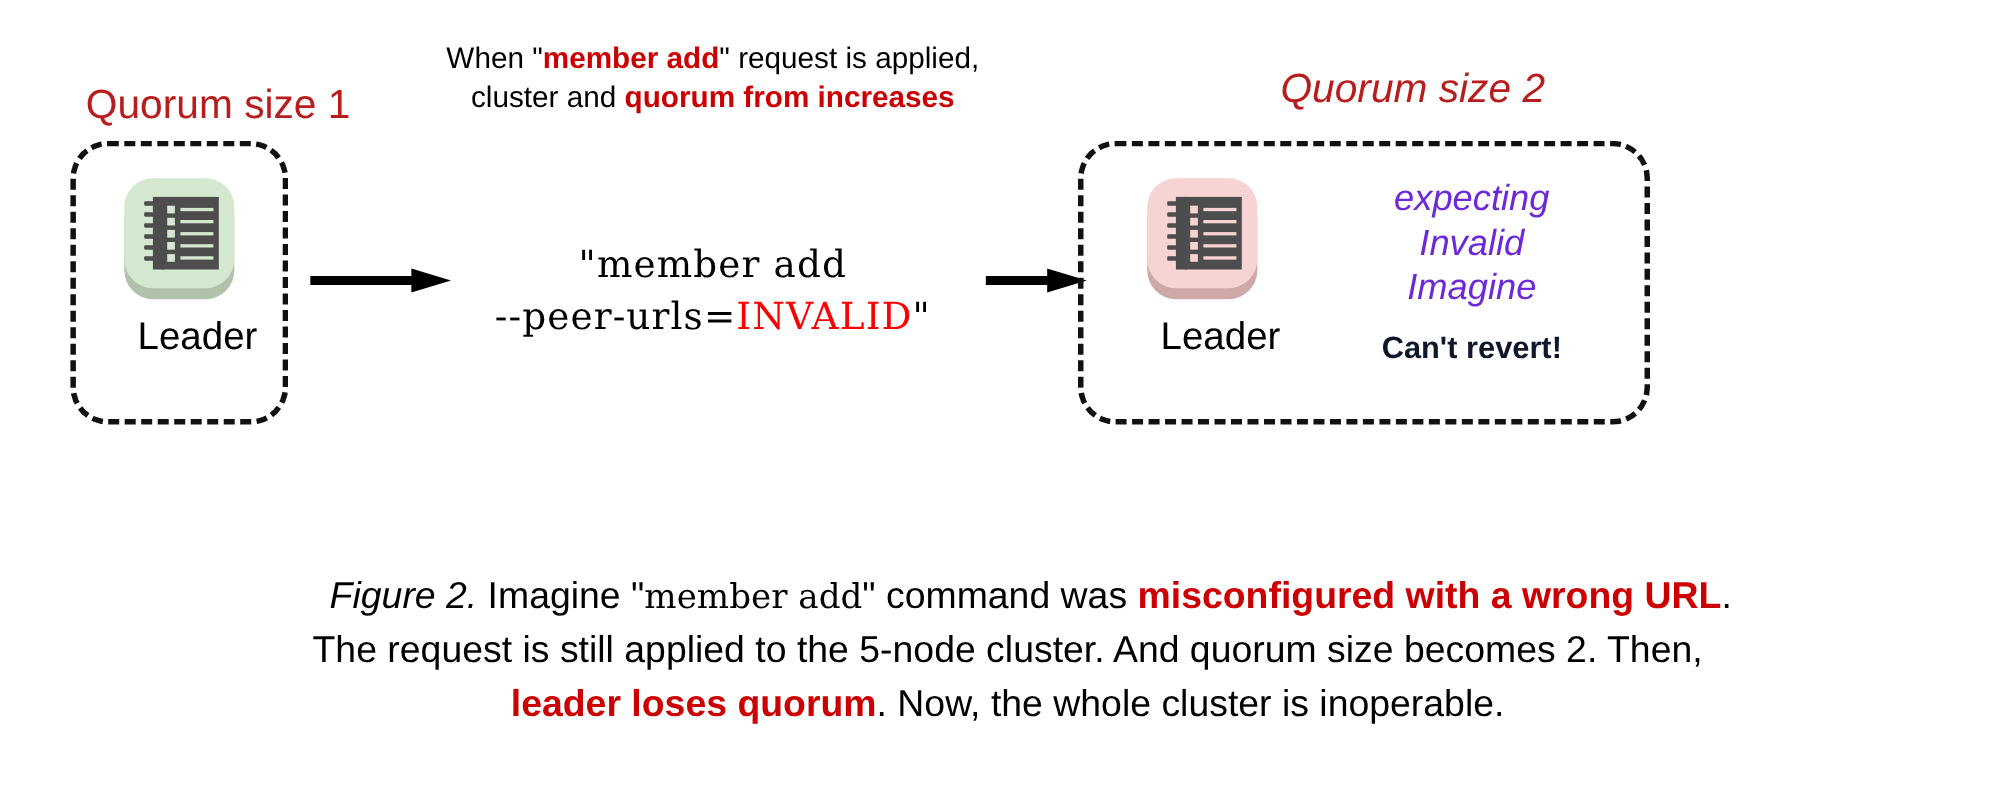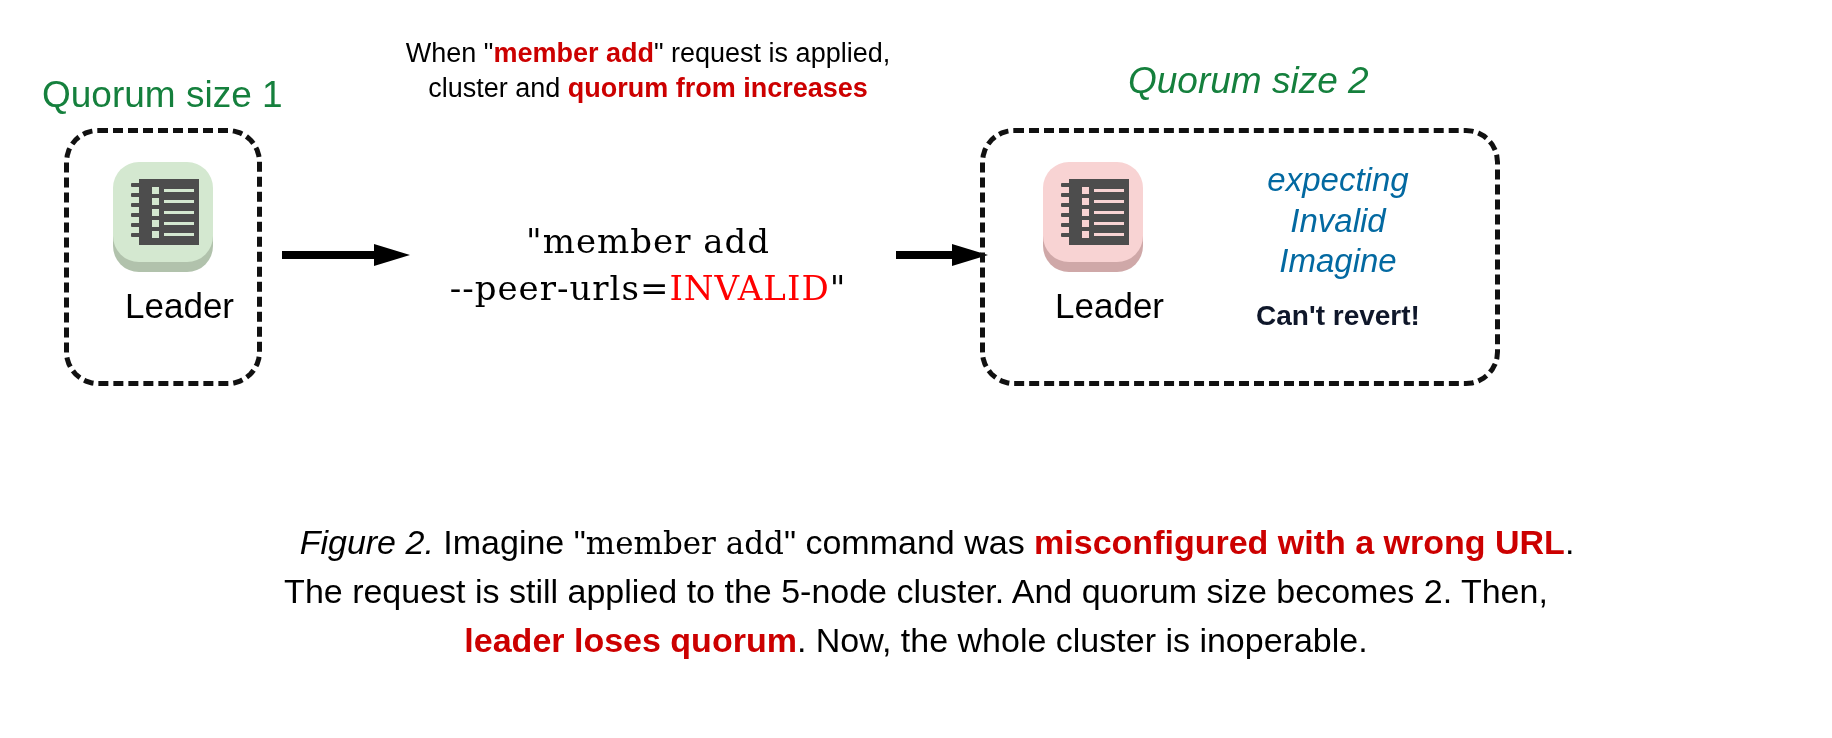--- a/index.html
+++ b/index.html
@@ -24,21 +24,22 @@
     font-family: "DejaVu Serif", "Liberation Serif", serif;
     font-weight: normal;
   }
   .ital { font-style: italic; margin-left: 42px; }
 
   
   .quorum-heading {
     font-size: 37px;
     line-height: 1;
     white-space: nowrap;
-    color: #15803d;
+    color: #b91c1c;
+    margin-left: 36px;
   }
   #quorum-left  { left: 42px;  top: 76px; }
   #quorum-right { left: 1128px; top: 62px; font-style: italic; }
 
   
   .cluster-box {
     border: 5px dashed #111111;
     border-radius: 34px;
     box-sizing: border-box;
     background: transparent;
@@ -131,21 +132,21 @@
   #right-note {
     left: 1190px;
     top: 160px;
     width: 296px;
     text-align: center;
   }
   .note-line {
     font-size: 33px;
     font-style: italic;
     line-height: 1.23;
-    color: #0369a1;
+    color: #6d28d9;
   }
   #cant-revert {
     margin-top: 18px;
     font-size: 28px;
     font-weight: bold;
     color: #0f172a;
     font-style: normal;
   }
 
   

